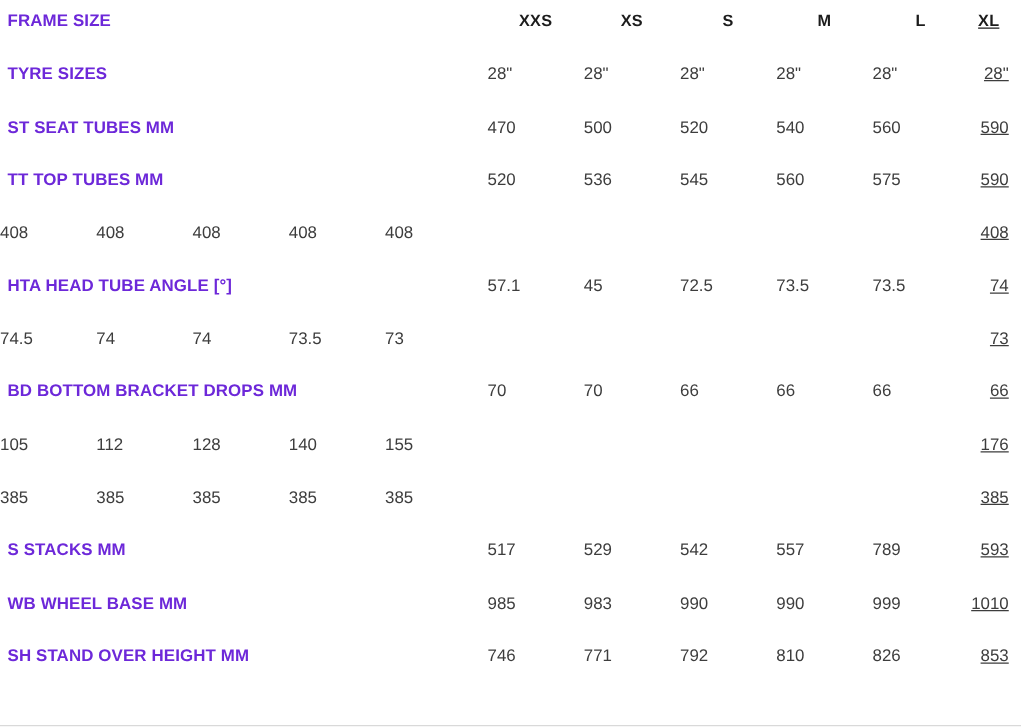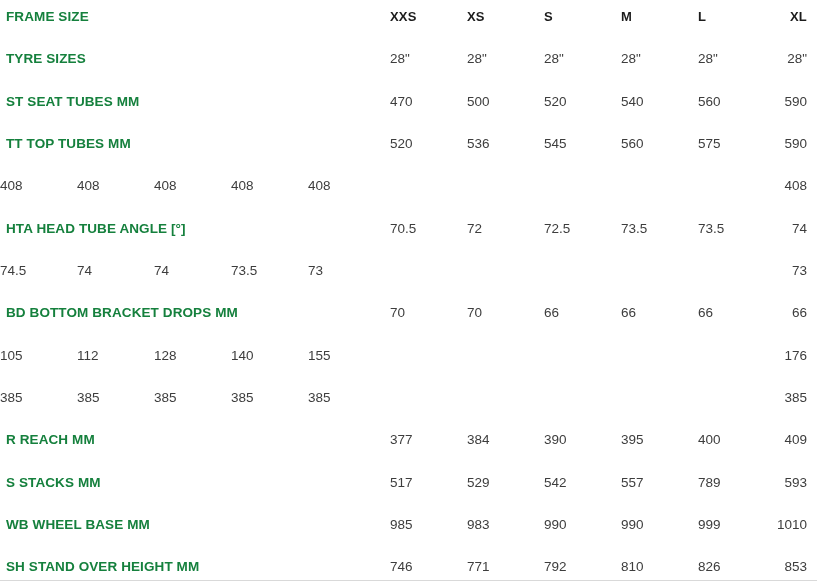--- a/index.html
+++ b/index.html
@@ -23,40 +23,42 @@
     align-items: center;
     height: 42.35px;
   }
   .row .label {
     width: 390px;
     box-sizing: border-box;
     padding-left: 6px;
     font-size: 13.5px;
     font-weight: bold;
     letter-spacing: 0.1px;
-    color: #15803d;
+    color: #6d28d9;
     white-space: nowrap;
   }
   .row .cell {
     width: 77px;
     font-size: 13.5px;
     color: #3d3d3d;
     white-space: nowrap;
   }
   .row .cell.last {
     flex: 1;
     width: auto;
     text-align: right;
     padding-right: 10px;
+    text-decoration: underline;
   }
   .row.header .cell {
     font-weight: bold;
     color: #1c1c1c;
     font-size: 13px;
     letter-spacing: 0.2px;
+    text-align: center;
   }
   .bottom-divider {
     position: absolute;
     left: 0;
     top: 580px;
     width: 817px;
     height: 1px;
     background: #d9d9d9;
   }
 </style>
@@ -109,22 +111,22 @@
     <div class="cell">408</div>
     <div class="cell">408</div>
     <div class="cell">408</div>
     <div class="cell">408</div>
     <div class="cell">408</div>
     <div class="cell last">408</div>
   </div>
 
   <div class="row">
     <div class="label">HTA HEAD TUBE ANGLE [°]</div>
-    <div class="cell">70.5</div>
-    <div class="cell">72</div>
+    <div class="cell">57.1</div>
+    <div class="cell">45</div>
     <div class="cell">72.5</div>
     <div class="cell">73.5</div>
     <div class="cell">73.5</div>
     <div class="cell last">74</div>
   </div>
 
   <div class="row">
     <div class="cell">74.5</div>
     <div class="cell">74</div>
     <div class="cell">74</div>
@@ -154,29 +156,20 @@
 
   <div class="row">
     <div class="cell">385</div>
     <div class="cell">385</div>
     <div class="cell">385</div>
     <div class="cell">385</div>
     <div class="cell">385</div>
     <div class="cell last">385</div>
   </div>
 
-  <div class="row">
-    <div class="label">R REACH MM</div>
-    <div class="cell">377</div>
-    <div class="cell">384</div>
-    <div class="cell">390</div>
-    <div class="cell">395</div>
-    <div class="cell">400</div>
-    <div class="cell last">409</div>
-  </div>
 
   <div class="row">
     <div class="label">S STACKS MM</div>
     <div class="cell">517</div>
     <div class="cell">529</div>
     <div class="cell">542</div>
     <div class="cell">557</div>
     <div class="cell">789</div>
     <div class="cell last">593</div>
   </div>

